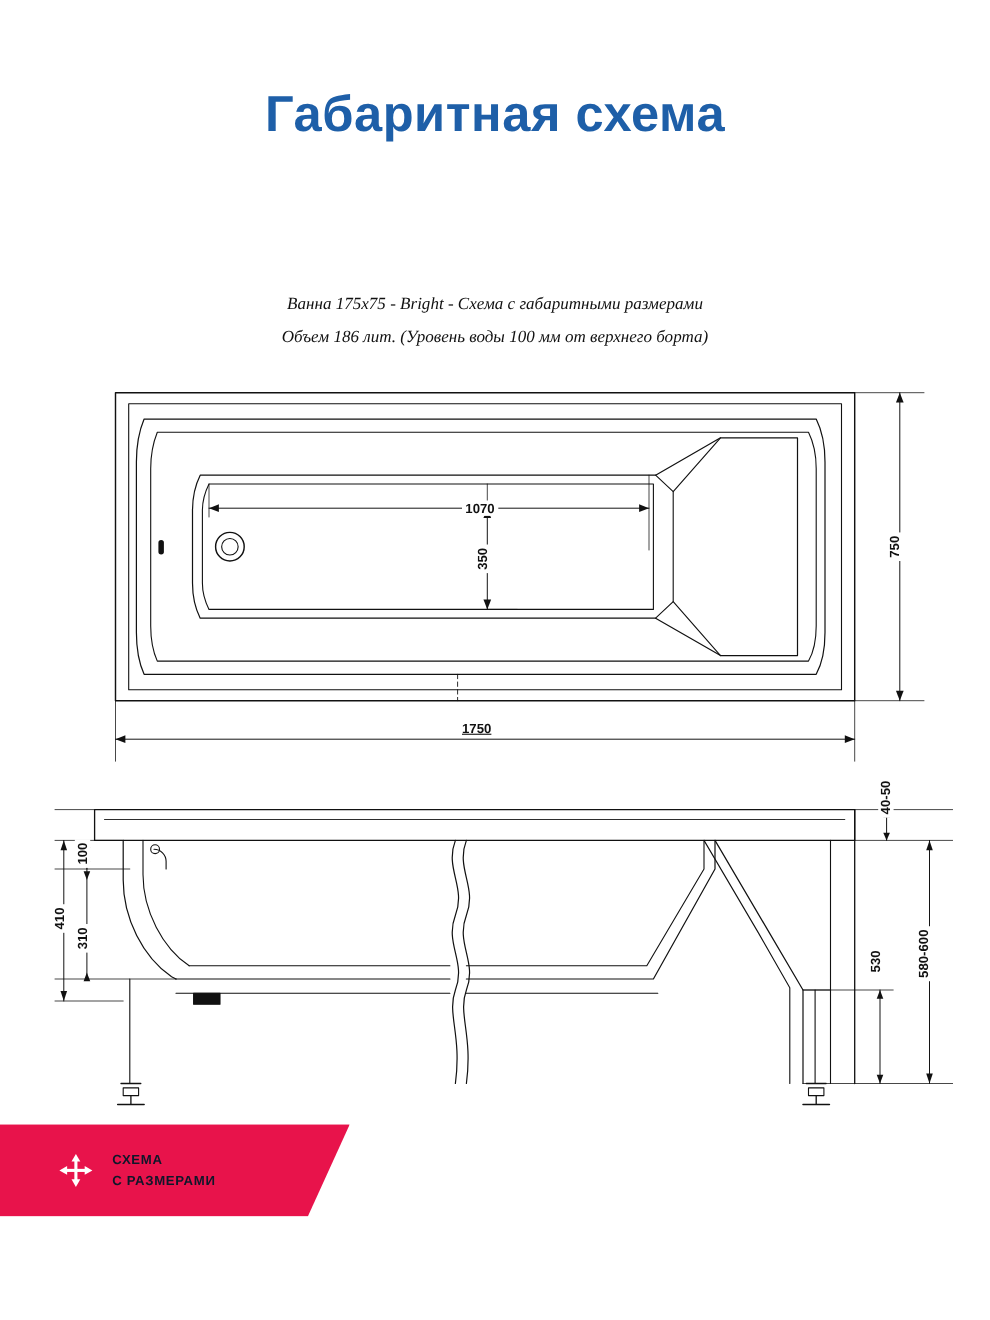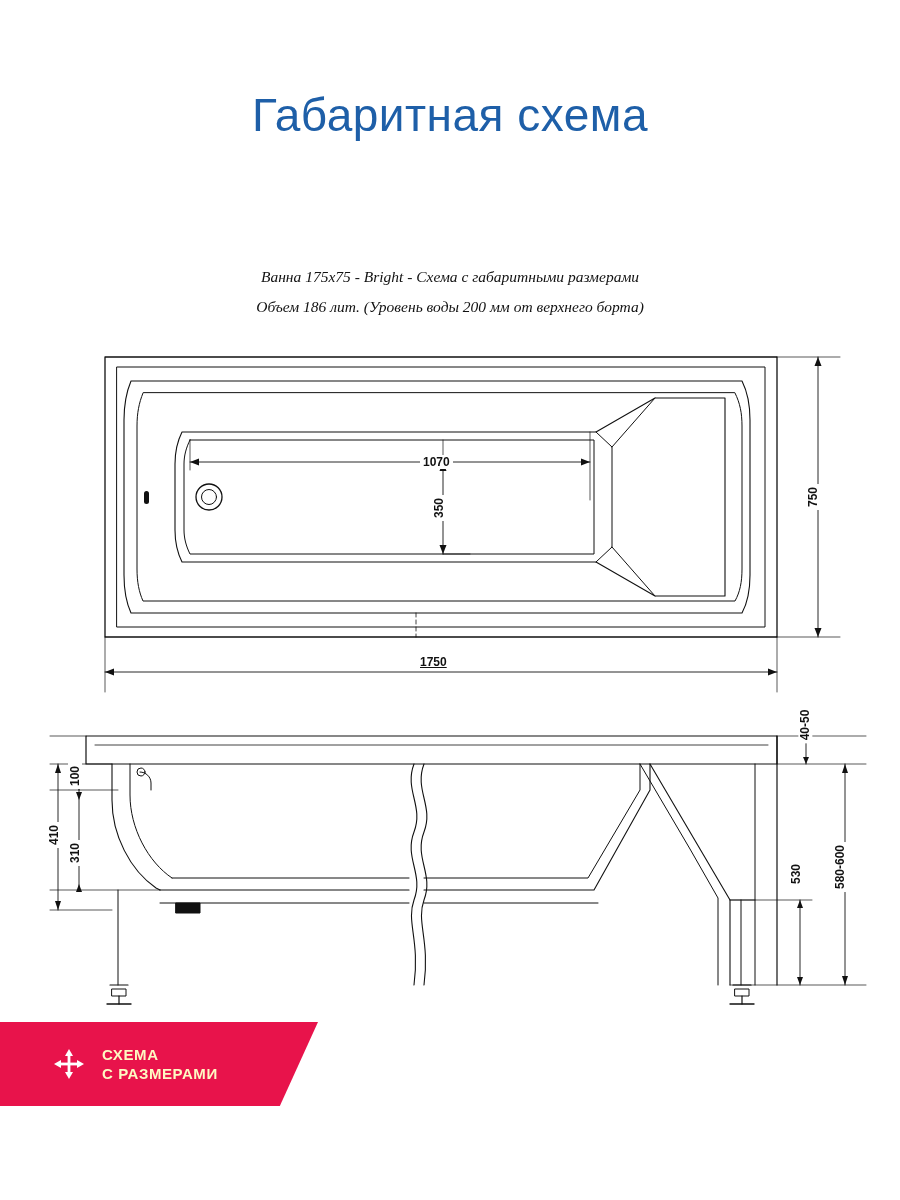--- a/index.html
+++ b/index.html
@@ -15,26 +15,26 @@
     overflow: hidden;
   }
   .page {
     position: absolute;
     inset: 0;
     background: #ffffff;
   }
   
   .title {
     position: absolute;
-    top: 88px;
+    top: 76px;
     left: 0;
     width: 900px;
     text-align: center;
     font-size: 46px;
-    font-weight: normal;
+    font-weight: bold;
     color: #1e5fa8;
     letter-spacing: 0.5px;
     font-family: "Liberation Sans", sans-serif;
   }
   
   .subtitle-block {
     position: absolute;
     top: 262px;
     left: 0;
     width: 900px;
@@ -71,22 +71,22 @@
     box-sizing: border-box;
     clip-path: polygon(0 0, 100% 0, 88% 100%, 0 100%);
   }
   .banner-icon {
     width: 34px;
     height: 34px;
     margin-right: 16px;
     flex: 0 0 auto;
   }
   .banner-text {
-    color: #fef9c3;
-    font-size: 15px;
+    color: #0f172a;
+    font-size: 12px;
     font-weight: bold;
     line-height: 19px;
     letter-spacing: 0.6px;
     font-family: "Liberation Sans", sans-serif;
   }
   .dim-label {
     position: absolute;
     font-family: "Liberation Sans", sans-serif;
     font-size: 12px;
     font-weight: bold;
@@ -102,21 +102,21 @@
 </style>
 </head>
 <body>
 
 <div class="page">
 
   <div class="title">Габаритная схема</div>
 
   <div class="subtitle-block">
     <div class="subtitle-line">Ванна 175х75 - Bright - Схема с габаритными размерами</div>
-    <div class="subtitle-line">Объем 186 лит. (Уровень воды 200 мм от верхнего борта)</div>
+    <div class="subtitle-line">Объем 186 лит. (Уровень воды 100 мм от верхнего борта)</div>
   </div>
 
   <svg class="drawing" viewBox="0 0 900 1200" width="900" height="1200" xmlns="http://www.w3.org/2000/svg">
     <g fill="none" stroke="#111111" stroke-width="1.1" stroke-linejoin="round" stroke-linecap="round">
 
       <g>
 
         <rect x="105" y="357" width="672" height="280" stroke-width="1.3"></rect>
 
         <path d="M117,367 L765,367 L765,627 L117,627 Z" stroke-width="1"></path>

